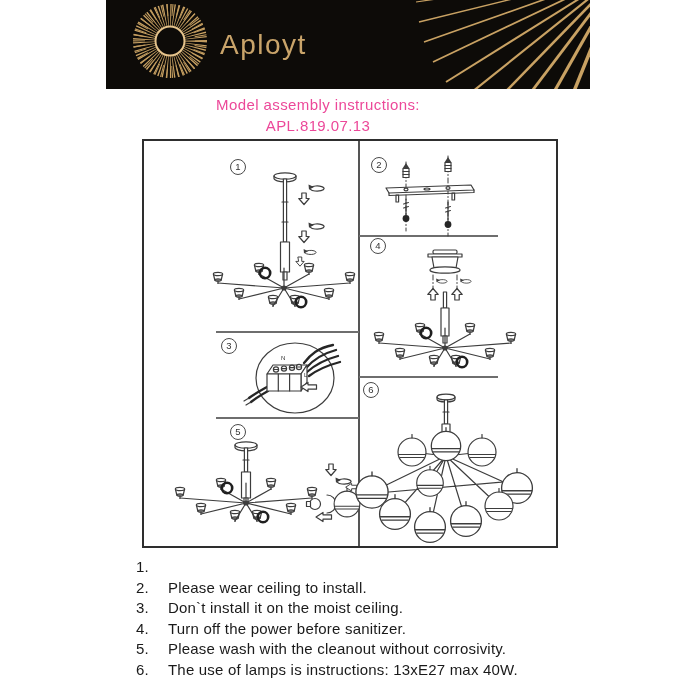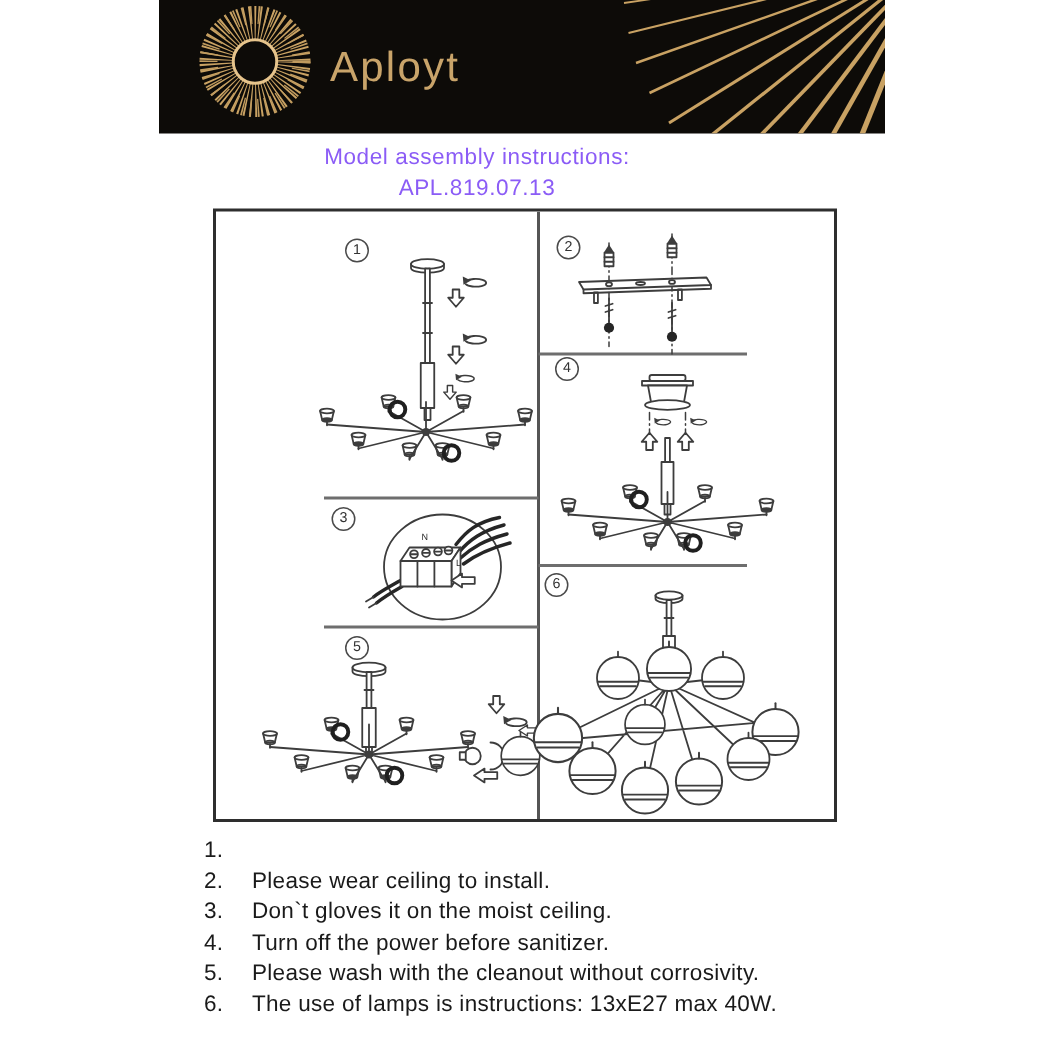--- a/index.html
+++ b/index.html
@@ -8,21 +8,21 @@
 
   
   .banner{position:absolute;left:96px;top:0;width:484px;height:89px;
           background:#0d0b08;overflow:hidden;margin-left:10px;}
   .banner-art{position:absolute;left:0;top:0;}
   .brand{position:absolute;left:114px;top:0;height:89px;display:flex;align-items:center;
          font-size:28px;letter-spacing:1.5px;font-weight:400;color:#c9a46a;}
 
   
   .titles{position:absolute;top:94px;left:0;width:636px;text-align:center;
-          font-size:15px;font-weight:500;letter-spacing:.4px;line-height:21px;color:#8b5cf6;}
+          font-size:15px;font-weight:500;letter-spacing:.4px;line-height:21px;color:#ec4899;}
 
   
   .diagram-box{position:absolute;left:142px;top:139px;width:416px;height:409px;
                border:2px solid #2e2e2e;box-sizing:border-box;background:#fff;}
   .art{position:absolute;left:0;top:0;}
   .art line,.art path,.art rect,.art circle,.art ellipse,.art polygon{
       stroke:#3d3d3d;stroke-width:1.2;fill:none;stroke-linecap:round;stroke-linejoin:round;}
   .art .f{fill:#3d3d3d;stroke:none;}
   .art .w{fill:#ffffff;}
   .art .blk{fill:#262626;stroke:none;}
@@ -275,21 +275,21 @@
   <div class="instructions">
     <div class="instruction-item">
       <span class="num">1.</span>
     </div>
     <div class="instruction-item">
       <span class="num">2.</span>
       <span class="text">Please wear ceiling to install.</span>
     </div>
     <div class="instruction-item">
       <span class="num">3.</span>
-      <span class="text">Don`t gloves it on the moist ceiling.</span>
+      <span class="text">Don`t install it on the moist ceiling.</span>
     </div>
     <div class="instruction-item">
       <span class="num">4.</span>
       <span class="text">Turn off the power before sanitizer.</span>
     </div>
     <div class="instruction-item">
       <span class="num">5.</span>
       <span class="text">Please wash with the cleanout without corrosivity.</span>
     </div>
     <div class="instruction-item">

